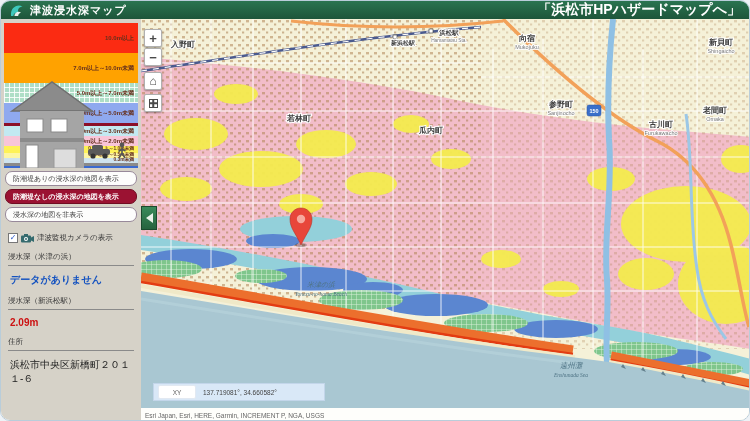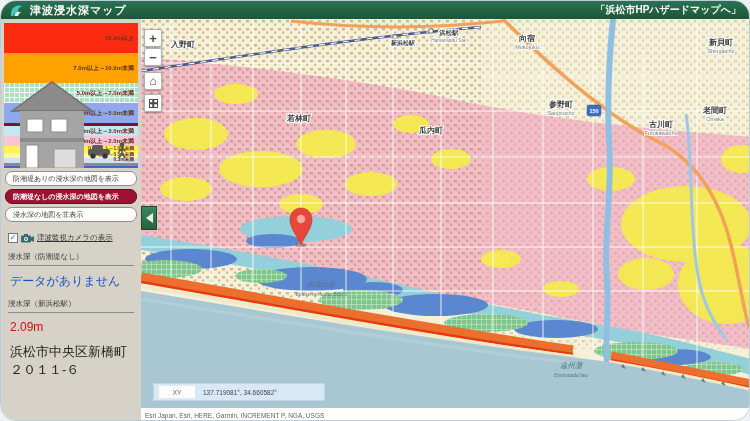--- a/index.html
+++ b/index.html
@@ -1,23 +1,23 @@
 <!DOCTYPE html>
 <html><head>
 <meta charset="utf-8">
 <style>
   html,body{margin:0;padding:0;background:#eef2f6;font-family:"Liberation Sans","DejaVu Sans",sans-serif;}
-  .app{position:relative;width:750px;height:421px;border-radius:16px;overflow:hidden;
+  .app{position:relative;width:750px;height:421px;border-radius:10px;overflow:hidden;
        border:1px solid #b9cdda;background:#fff;box-sizing:border-box;}
   
   .hdr{height:18px;background:linear-gradient(180deg,#2a7450 0%,#1d553a 100%);
        display:flex;align-items:center;padding:0 8px;box-sizing:border-box;}
   .hdr .wave{width:16px;height:14px;margin-right:5px;flex:none;}
   .hdr h1{margin:0;font-size:11px;color:#fff;font-weight:bold;letter-spacing:1px;}
-  .hdr .hp-link{margin-left:auto;font-size:10px;color:#fff;font-weight:bold;text-decoration:none;cursor:pointer;}
+  .hdr .hp-link{margin-left:auto;font-size:14px;color:#fff;font-weight:bold;text-decoration:none;cursor:pointer;}
   
   .body{display:flex;height:403px;}
   
   .sidebar{width:140px;flex:none;background:#d6d2c8;box-sizing:border-box;padding:4px 2px 0;overflow:hidden;}
   .legend{position:relative;height:145px;margin:0 1px;}
   .band{display:flex;align-items:center;justify-content:flex-end;padding-right:4px;box-sizing:border-box;}
   .band span{font-size:6px;font-weight:600;color:#66301c;line-height:1;white-space:nowrap;}
   .band:nth-child(1){height:30px}.band:nth-child(2){height:30px}
   .band:nth-child(3){height:20px}.band:nth-child(4){height:20px}
   .band:nth-child(5){height:3px}.band:nth-child(6){height:10px}
@@ -28,27 +28,27 @@
   .legend .house{position:absolute;left:0;top:56px;}
   .legend .figures{position:absolute;right:4px;bottom:8px;}
   .sbtn{display:block;width:calc(100% - 4px);margin:3px 2px 0;height:15px;font-size:7px;
         border:1px solid #98899a;border-radius:7px;background:#fdfdfc;color:#3c3c3c;
         text-align:left;padding:0 0 0 7px;line-height:13px;cursor:pointer;box-sizing:border-box;
         font-family:inherit;overflow:hidden;white-space:nowrap;}
   .sbtn.active{background:#9b1232;border-color:#700c22;color:#fff;font-weight:bold;}
   .cam-row{display:flex;align-items:center;gap:3px;margin:11px 5px 0;}
   .cam-check{width:8px;height:8px;background:#fff;border:1px solid #777;font-size:8px;line-height:8px;
              color:#2a58c8;text-align:center;flex:none;cursor:pointer;}
-  .cam-label{font-size:7.5px;color:#333;text-decoration:underline;}
+  .cam-label{font-size:7.5px;color:#333;}
   .note{margin:7px 5px 0;font-size:7.5px;line-height:1.55;color:#333;}
   .sec{margin:9px 5px 0;}
   .sec-label{font-size:7.5px;color:#333;padding-bottom:3px;border-bottom:1px solid #8a8a8a;}
-  .sec-value{margin:7px 0 0 2px;font-size:12px;font-weight:normal;}
+  .sec-value{margin:7px 0 0 2px;font-size:10px;font-weight:bold;}
   .v-blue{color:#1553c0}.v-red{color:#cc1111}
-  .v-plain{color:#222;font-weight:normal;font-size:13px;}
+  .v-plain{color:#222;font-weight:normal;font-size:10px;}
   
   .map{position:relative;flex:1;overflow:hidden;background:#f5f1d8;}
   .map-svg{position:absolute;left:0;top:0;width:610px;height:389px;display:block;}
   .map-ctrls{position:absolute;left:3px;top:10px;width:18px;}
   .mbtn{position:absolute;left:0;width:18px;height:18px;background:#fff;border:1px solid #b0b0b0;
         border-radius:2px;box-shadow:0 1px 2px rgba(0,0,0,.35);display:flex;align-items:center;
         justify-content:center;font-size:13px;font-weight:bold;color:#4a4a4a;cursor:pointer;box-sizing:border-box;}
   .mbtn.zin{top:0}.mbtn.zout{top:19px}.mbtn.home{top:43px;font-size:12px}.mbtn.base{top:65px}
   .grid-glyph{width:9px;height:9px;border:1.5px solid #4a4a4a;position:relative;box-sizing:border-box;}
   .grid-glyph::before{content:'';position:absolute;left:50%;top:0;bottom:0;width:1.5px;background:#4a4a4a;transform:translateX(-50%);}
@@ -150,28 +150,29 @@
           <rect x="3" y="0" width="4" height="2" fill="#356b6e"></rect>
           <circle cx="5" cy="5" r="2" fill="#fff"></circle>
             <circle cx="5" cy="5" r="1" fill="#356b6e"></circle>
           <path d="M10,3.5 L13,2 L13,8 L10,6.5 Z" fill="#356b6e"></path>
         </svg>
         <span class="cam-label">津波監視カメラの表示</span>
       </div>
 
 
       <div class="sec">
-        <div class="sec-label">浸水深（防潮堤なし）</div>
+        <div class="sec-label">浸水深（米津の浜）</div>
         <div class="sec-value v-blue">データがありません</div>
       </div>
       <div class="sec">
         <div class="sec-label">浸水深（新浜松駅）</div>
         <div class="sec-value v-red">2.09m</div>
       </div>
       <div class="sec">
+        <div class="sec-label">住所</div>
         <div class="sec-value v-plain">浜松市中央区新橋町２０１１-６</div>
       </div>
     </div>
 
     <div class="map">
       <svg class="map-svg" viewBox="0 0 610 389" preserveAspectRatio="none">
         <defs>
           <pattern id="bld" width="8" height="8" patternUnits="userSpaceOnUse">
             <rect x="1" y="1" width="3" height="2.4" fill="#b08455"></rect>
             <rect x="5" y="4.5" width="2.2" height="2" fill="#a97f52"></rect>

